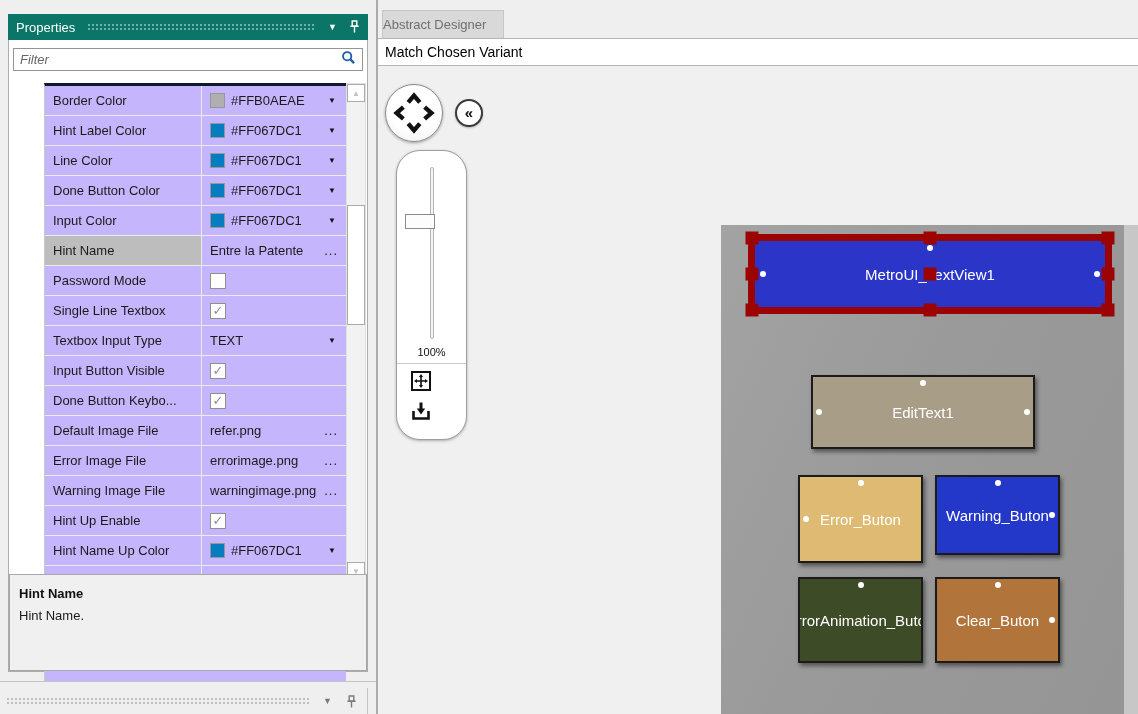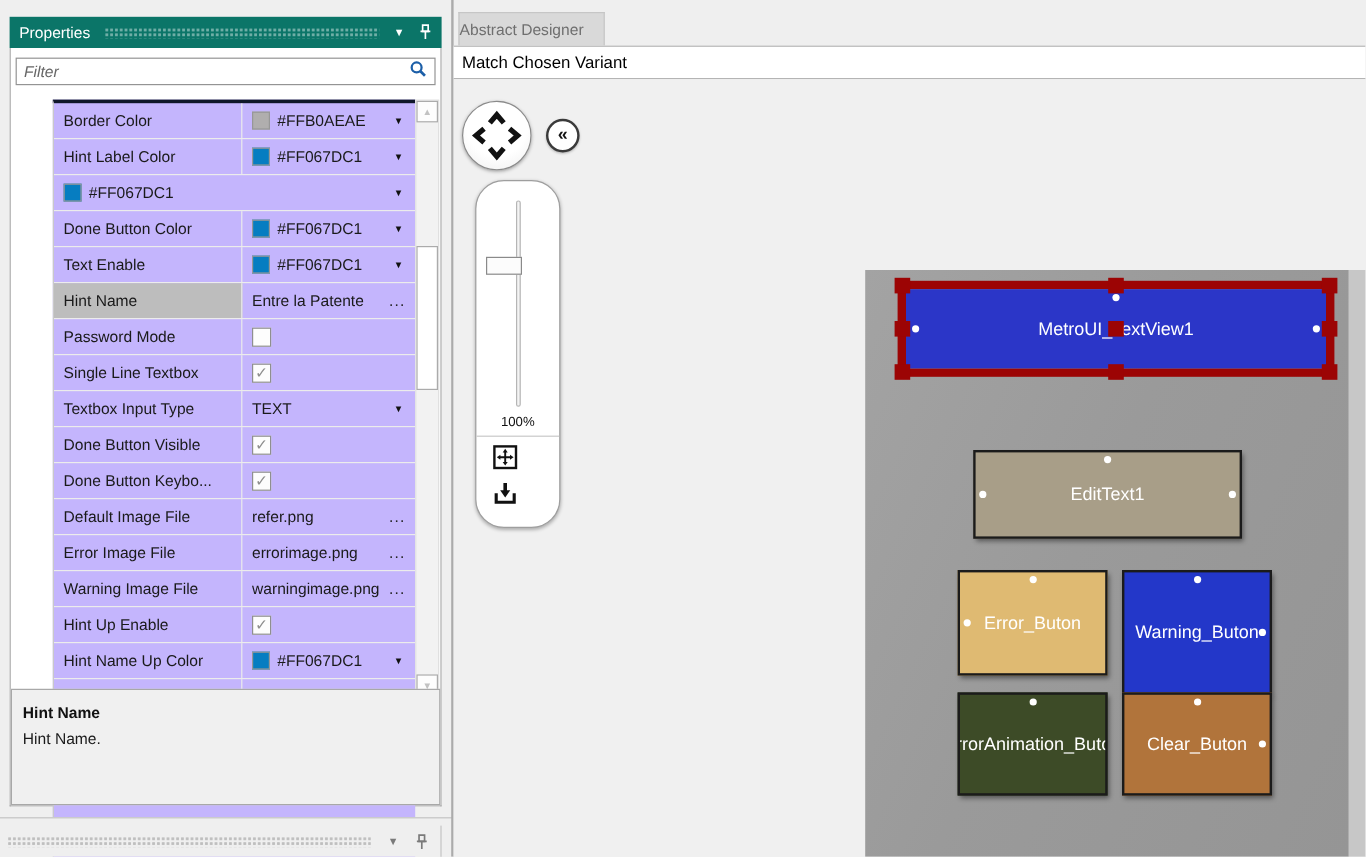--- a/index.html
+++ b/index.html
@@ -70,21 +70,21 @@
   .dot { position:absolute; width:6px; height:6px; border-radius:50%; background:#fff; }
   .dot-top { top:3px; left:50%; margin-left:-3px; }
   .dot-left { left:3px; top:50%; margin-top:-3px; }
   .dot-right { right:3px; top:50%; margin-top:-3px; }
   
   #sel-frame { position:absolute; left:27px; top:9px; width:364px; height:80px; border:7px solid #9C0404; box-shadow:none; }
   #sel-inner { position:absolute; inset:0; display:flex; align-items:center; justify-content:center; color:#fff; font-size:15px; white-space:nowrap; }
   .handle { position:absolute; width:13px; height:13px; background:#9C0404; transform:translate(-50%,-50%); }
   #edittext-ctl { left:90px; top:150px; width:224px; height:74px; }
   #error-ctl   { left:77px;  top:250px; width:125px; height:88px; }
-  #warning-ctl { left:214px; top:250px; width:125px; height:104px; }
+  #warning-ctl { left:214px; top:250px; width:125px; height:80px; }
   #erroranim-ctl { left:77px; top:352px; width:125px; height:86px; }
   #clear-ctl   { left:214px; top:352px; width:125px; height:86px; }
 </style>
 </head>
 <body>
 
 <div id="properties-panel">
   <div class="p-titlebar">
     <span class="p-title">Properties</span>
     <span class="grip"></span>
@@ -117,36 +117,37 @@
   </div>
         <div class="prow">
     <div class="plabel">Hint Label Color</div>
     <div class="pvalue">
             <span class="swatch" style="background: rgb(6, 125, 193);"></span>
             <span class="val">#FF067DC1</span>
             <span class="dd">▼</span>
           </div>
   </div>
         <div class="prow">
+    <div class="plabel">Line Color</div>
     <div class="pvalue">
             <span class="swatch" style="background: rgb(6, 125, 193);"></span>
             <span class="val">#FF067DC1</span>
             <span class="dd">▼</span>
           </div>
   </div>
         <div class="prow">
     <div class="plabel">Done Button Color</div>
     <div class="pvalue">
             <span class="swatch" style="background: rgb(6, 125, 193);"></span>
             <span class="val">#FF067DC1</span>
             <span class="dd">▼</span>
           </div>
   </div>
         <div class="prow">
-    <div class="plabel">Text Enable</div>
+    <div class="plabel">Input Color</div>
     <div class="pvalue">
             <span class="swatch" style="background: rgb(6, 125, 193);"></span>
             <span class="val">#FF067DC1</span>
             <span class="dd">▼</span>
           </div>
   </div>
         <div class="prow selected">
     <div class="plabel">Hint Name</div>
     <div class="pvalue">
             <span class="val">Entre la Patente</span>
@@ -166,21 +167,21 @@
           </div>
   </div>
         <div class="prow">
     <div class="plabel">Textbox Input Type</div>
     <div class="pvalue">
             <span class="val">TEXT</span>
             <span class="dd">▼</span>
           </div>
   </div>
         <div class="prow">
-    <div class="plabel">Done Button Visible</div>
+    <div class="plabel">Input Button Visible</div>
     <div class="pvalue">
             <span class="cb">✓</span>
           </div>
   </div>
         <div class="prow">
     <div class="plabel">Done Button Keybo...</div>
     <div class="pvalue">
             <span class="cb">✓</span>
           </div>
   </div>

